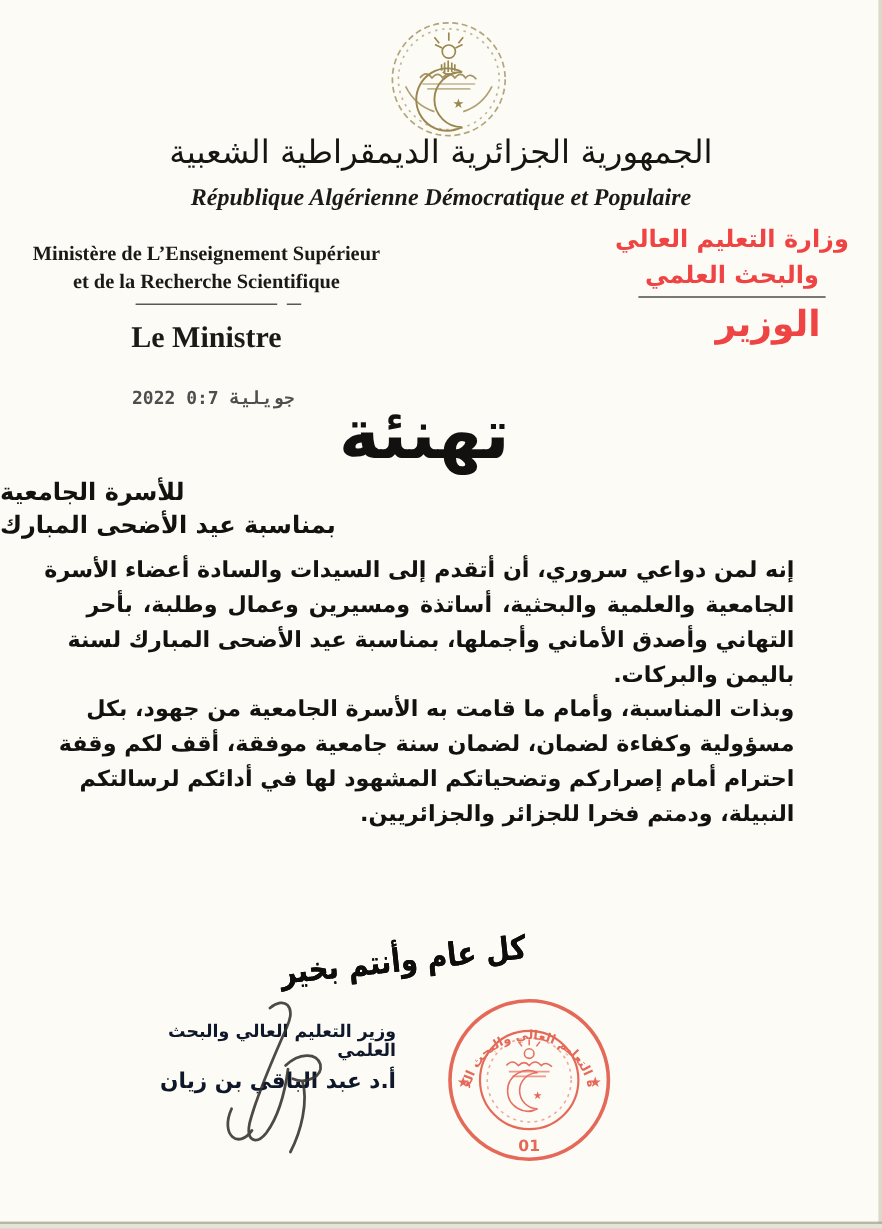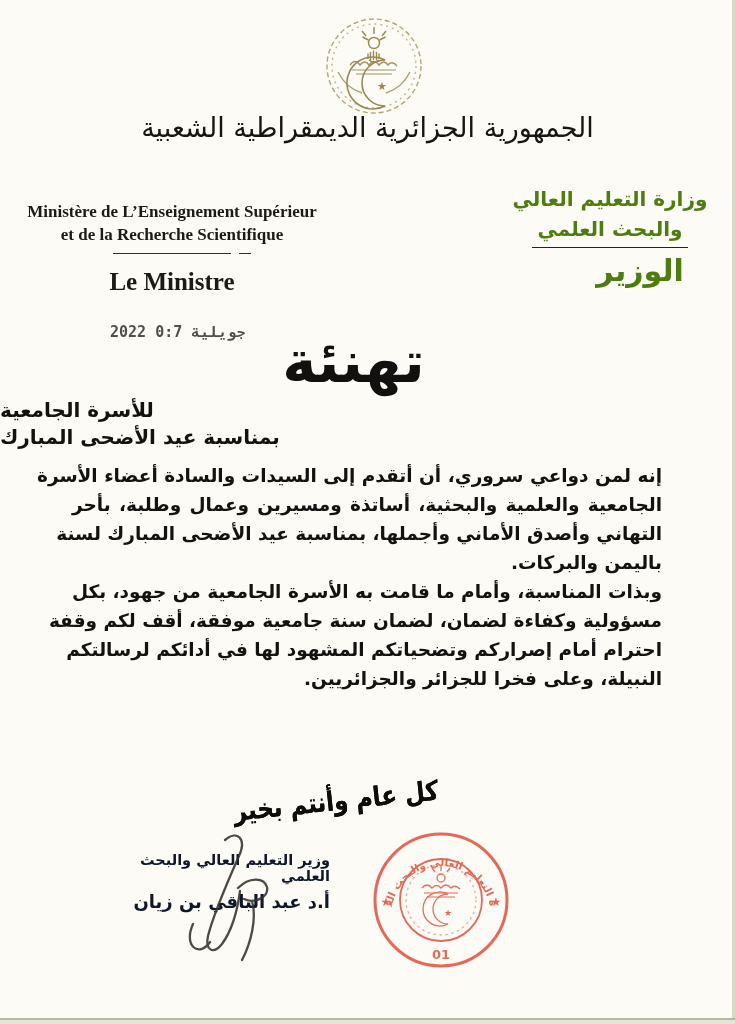--- a/index.html
+++ b/index.html
@@ -22,21 +22,21 @@
   .ministry-fr{
     position:absolute;left:22px;top:200px;width:300px;text-align:center;
     font-family:"Liberation Serif",serif;font-weight:bold;
     font-size:17px;line-height:23px;color:#1c1a17;
   }
   .ministry-fr .rule{margin:7px auto 0;width:118px;border-top:1.4px solid #33302a;position:relative;}
   .ministry-fr .rule .dash{position:absolute;left:126px;top:-1.4px;width:12px;border-top:1.4px solid #33302a;display:block;}
   .ministry-fr .minister-title{margin-top:16px;font-size:25px;}
   .ministry-ar{
     position:absolute;right:10px;top:184px;width:230px;text-align:center;
-    font-size:20px;font-weight:bold;line-height:30px;color:#4d7c0f;
+    font-size:20px;font-weight:bold;line-height:30px;color:#ef4444;
   }
   .ministry-ar .l2{display:inline-block;border-bottom:1.6px solid #25221d;padding:0 6px 3px;}
   .ministry-ar .minister-title{font-size:30px;margin-top:8px;position:relative;left:30px;}
   
   .date-stamp{
     position:absolute;left:110px;top:323px;
     font-family:"DejaVu Sans Mono",monospace;font-weight:bold;font-size:15px;
     color:#404040;letter-spacing:1px;opacity:.92;
   }
   
@@ -91,20 +91,21 @@
       <path d="M30 60 h44 M34 64 h36" opacity=".6"></path>
 
       <path d="M16 62 q8 16 24 21 M88 62 q-8 16 -24 21" opacity=".8"></path>
 
       <path d="M63 50 a26 26 0 1 0 0 46 a21 21 0 1 1 0 -46 z" stroke-width="1.6"></path>
     </g>
     <text x="60" y="80" font-size="11" fill="#9b8850" text-anchor="middle">★</text>
   </svg>
 
   <div class="country-ar" dir="rtl">الجمهورية الجزائرية الديمقراطية الشعبية</div>
+  <div class="country-fr">République Algérienne Démocratique et Populaire</div>
 
   <div class="ministry-fr">
     <div>Ministère de L’Enseignement Supérieur</div>
     <div>et de la Recherche Scientifique</div>
     <div class="rule">
         <span class="dash"></span>
       </div>
     <div class="minister-title">Le Ministre</div>
   </div>
 
@@ -121,21 +122,21 @@
   <div class="subtitle s2" dir="rtl">بمناسبة عيد الأضحى المبارك</div>
 
   <div class="body-text" dir="rtl">
     <div class="bline">إنه لمن دواعي سروري، أن أتقدم إلى السيدات والسادة أعضاء الأسرة</div>
     <div class="bline">الجامعية والعلمية والبحثية، أساتذة ومسيرين وعمال وطلبة، بأحر</div>
     <div class="bline">التهاني وأصدق الأماني وأجملها، بمناسبة عيد الأضحى المبارك لسنة</div>
     <div class="bline last">باليمن والبركات.</div>
     <div class="bline">وبذات المناسبة، وأمام ما قامت به الأسرة الجامعية من جهود، بكل</div>
     <div class="bline">مسؤولية وكفاءة لضمان، لضمان سنة جامعية موفقة، أقف لكم وقفة</div>
     <div class="bline">احترام أمام إصراركم وتضحياتكم المشهود لها في أدائكم لرسالتكم</div>
-    <div class="bline last">النبيلة، وعلى فخرا للجزائر والجزائريين.</div>
+    <div class="bline last">النبيلة، ودمتم فخرا للجزائر والجزائريين.</div>
   </div>
 
   <div class="closing-calligraphy" dir="rtl">كل عام وأنتم بخير</div>
 
   <div class="sig-block" dir="rtl">
     <div class="sig-title">وزير التعليم العالي والبحث العلمي</div>
     <div class="sig-name">أ.د عبد الباقي بن زيان</div>
   </div>
 
   <svg class="hand-sign" width="135" height="145" viewBox="0 0 135 145">

